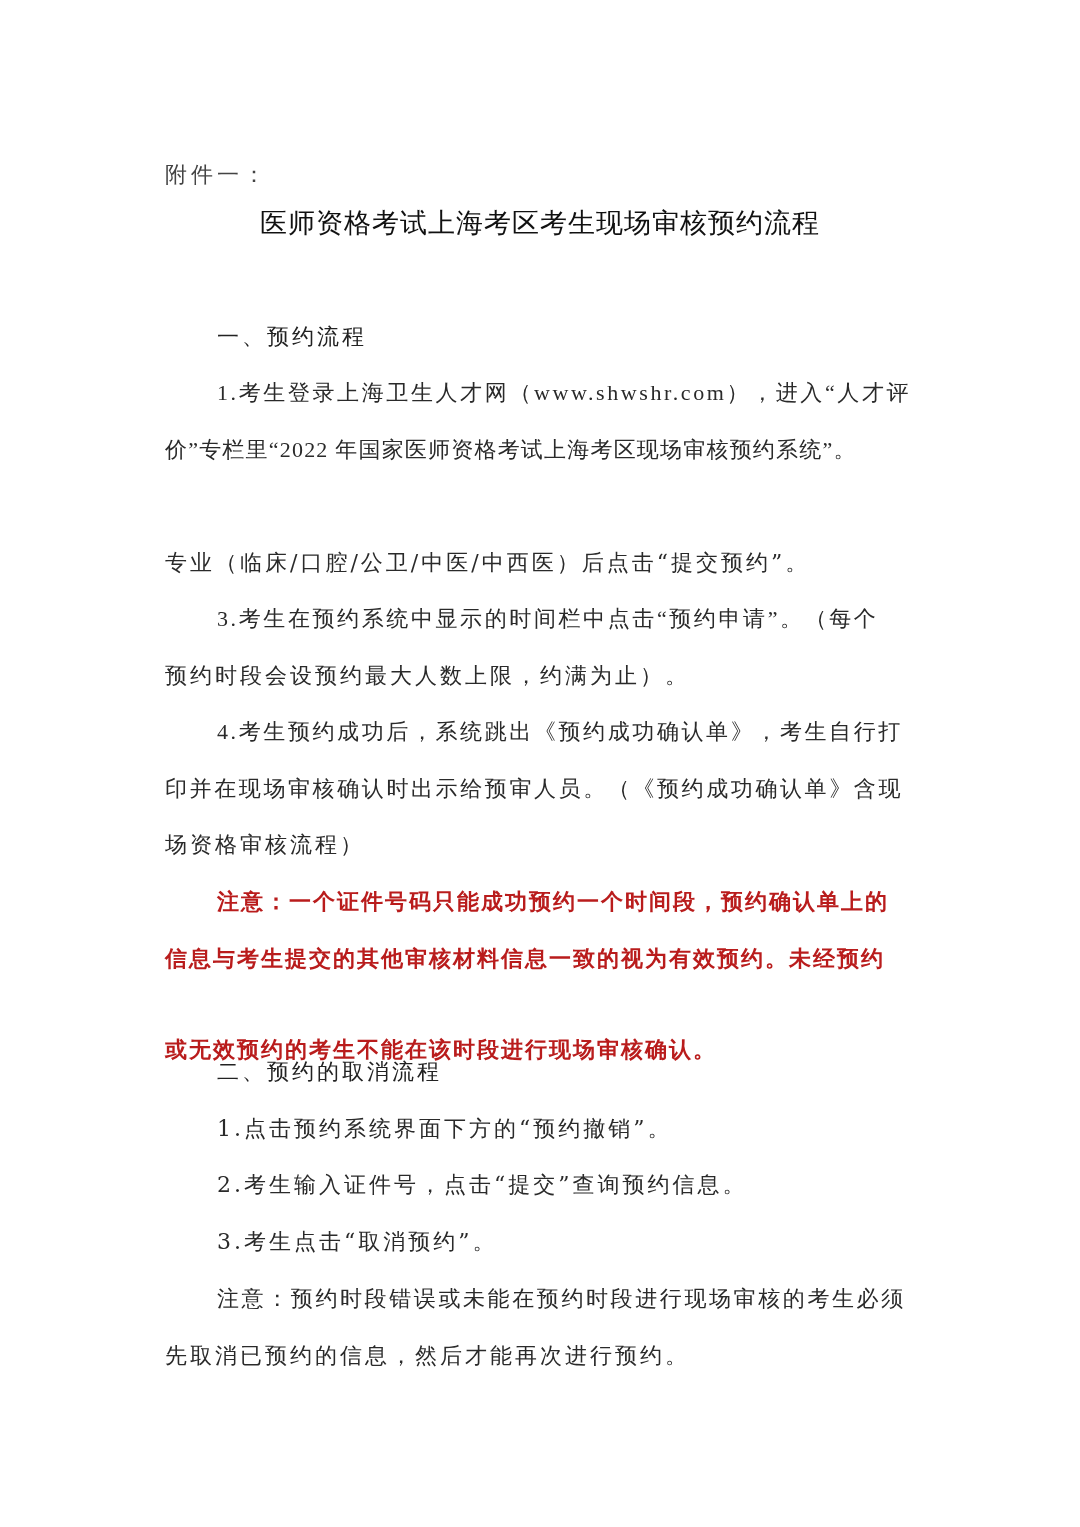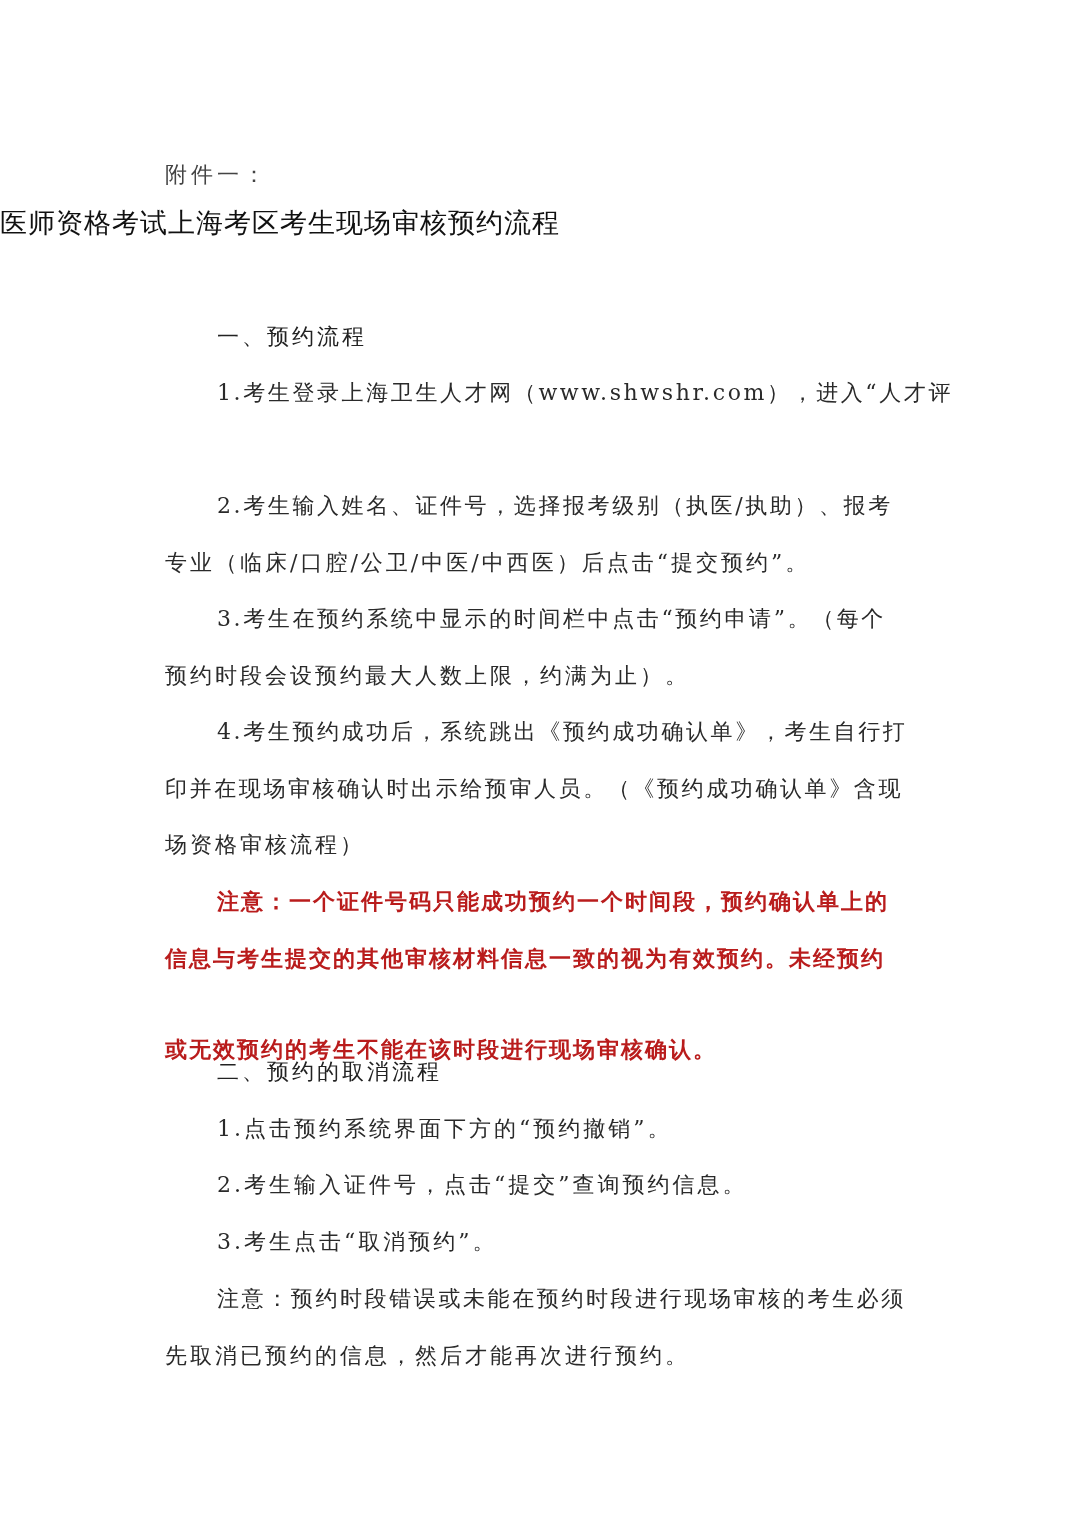--- a/index.html
+++ b/index.html
@@ -3,42 +3,42 @@
 <meta charset="utf-8">
 <style>
   html, body { margin: 0; padding: 0; background: #ffffff; }
   body { width: 1080px; height: 1527px; position: relative; overflow: hidden;
          font-family: "DejaVu Serif", "Liberation Serif", serif; color: #222222; }
   .page { position: absolute; left: 0; top: 0; width: 1080px; height: 1309px; background: #ffffff; }
   .line { position: absolute; left: 165px; width: 752px; font-size: 22px; line-height: 30px;
           white-space: nowrap; letter-spacing: 3px; color: #2a2a2a; }
   .indent { left: 217px; }
   .attach { left: 165px; top: 160px; color: #444444; letter-spacing: 4px; }
-  .title { position: absolute; left: 0; width: 1080px; top: 206px; text-align: left;
+  .title { position: absolute; left: 0; width: 1080px; top: 206px; text-align: center;
            font-family: "DejaVu Sans", "Liberation Sans", sans-serif; font-size: 27px;
            line-height: 34px; color: #111111; letter-spacing: 1px; }
   .heading { color: #222222; letter-spacing: 3px; }
   .bold { font-weight: bold; color: #b91c1c; letter-spacing: 2px;
           font-family: "DejaVu Sans", "Liberation Sans", sans-serif; }
-  .justify { letter-spacing: 2.6px; }
+  .justify { letter-spacing: 2.6px; font-family: Liberation Serif, serif; }
 </style>
 </head>
 <body>
 
 <div class="page">
 
   <div class="line attach">附件一：</div>
 
   <div class="title">医师资格考试上海考区考生现场审核预约流程</div>
 
   <div class="line indent heading" style="top:322px">一、预约流程</div>
 
   <div class="line indent justify" style="top:378px">1.考生登录上海卫生人才网（www.shwshr.com），进入“人才评</div>
+  <div class="line justify" style="top:435px; letter-spacing:1.2px">价”专栏里“2022 年国家医师资格考试上海考区现场审核预约系统”。</div>
 
-  <div class="line indent justify" style="top:491px">2.考生输入姓名、证件号，选择报考级别（执医/执助）、报考</div>
   <div class="line" style="top:548px">专业（临床/口腔/公卫/中医/中西医）后点击“提交预约”。</div>
 
   <div class="line indent justify" style="top:604px">3.考生在预约系统中显示的时间栏中点击“预约申请”。（每个</div>
   <div class="line" style="top:661px">预约时段会设预约最大人数上限，约满为止）。</div>
 
   <div class="line indent justify" style="top:717px">4.考生预约成功后，系统跳出《预约成功确认单》，考生自行打</div>
   <div class="line justify" style="top:774px">印并在现场审核确认时出示给预审人员。（《预约成功确认单》含现</div>
   <div class="line" style="top:830px">场资格审核流程）</div>
 
   <div class="line indent bold" style="top:887px">注意：一个证件号码只能成功预约一个时间段，预约确认单上的</div>

